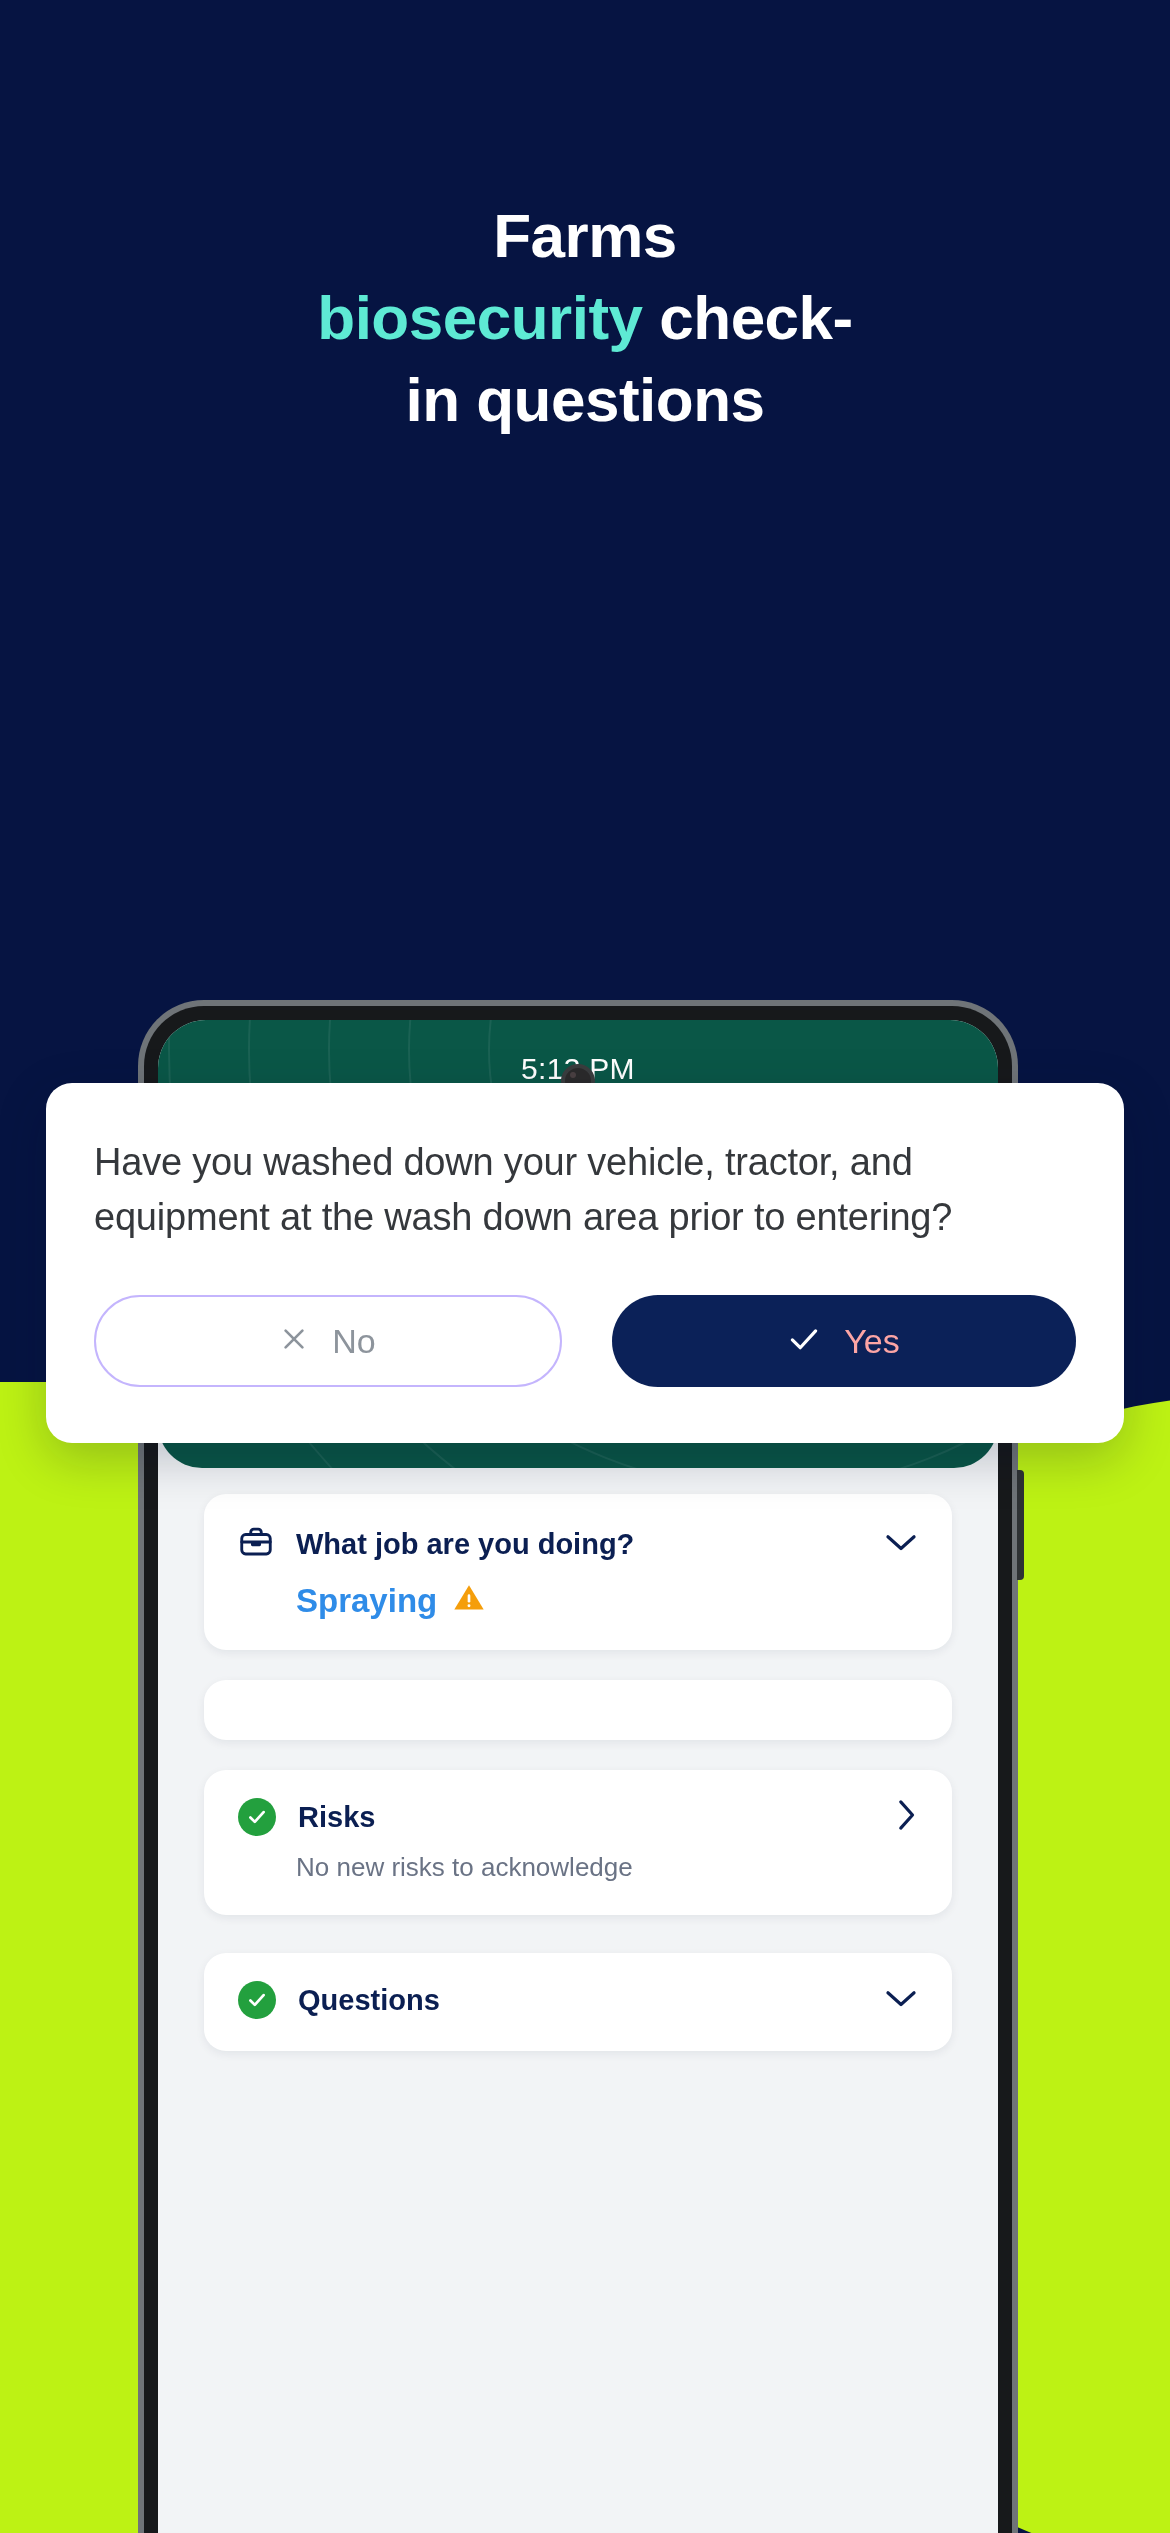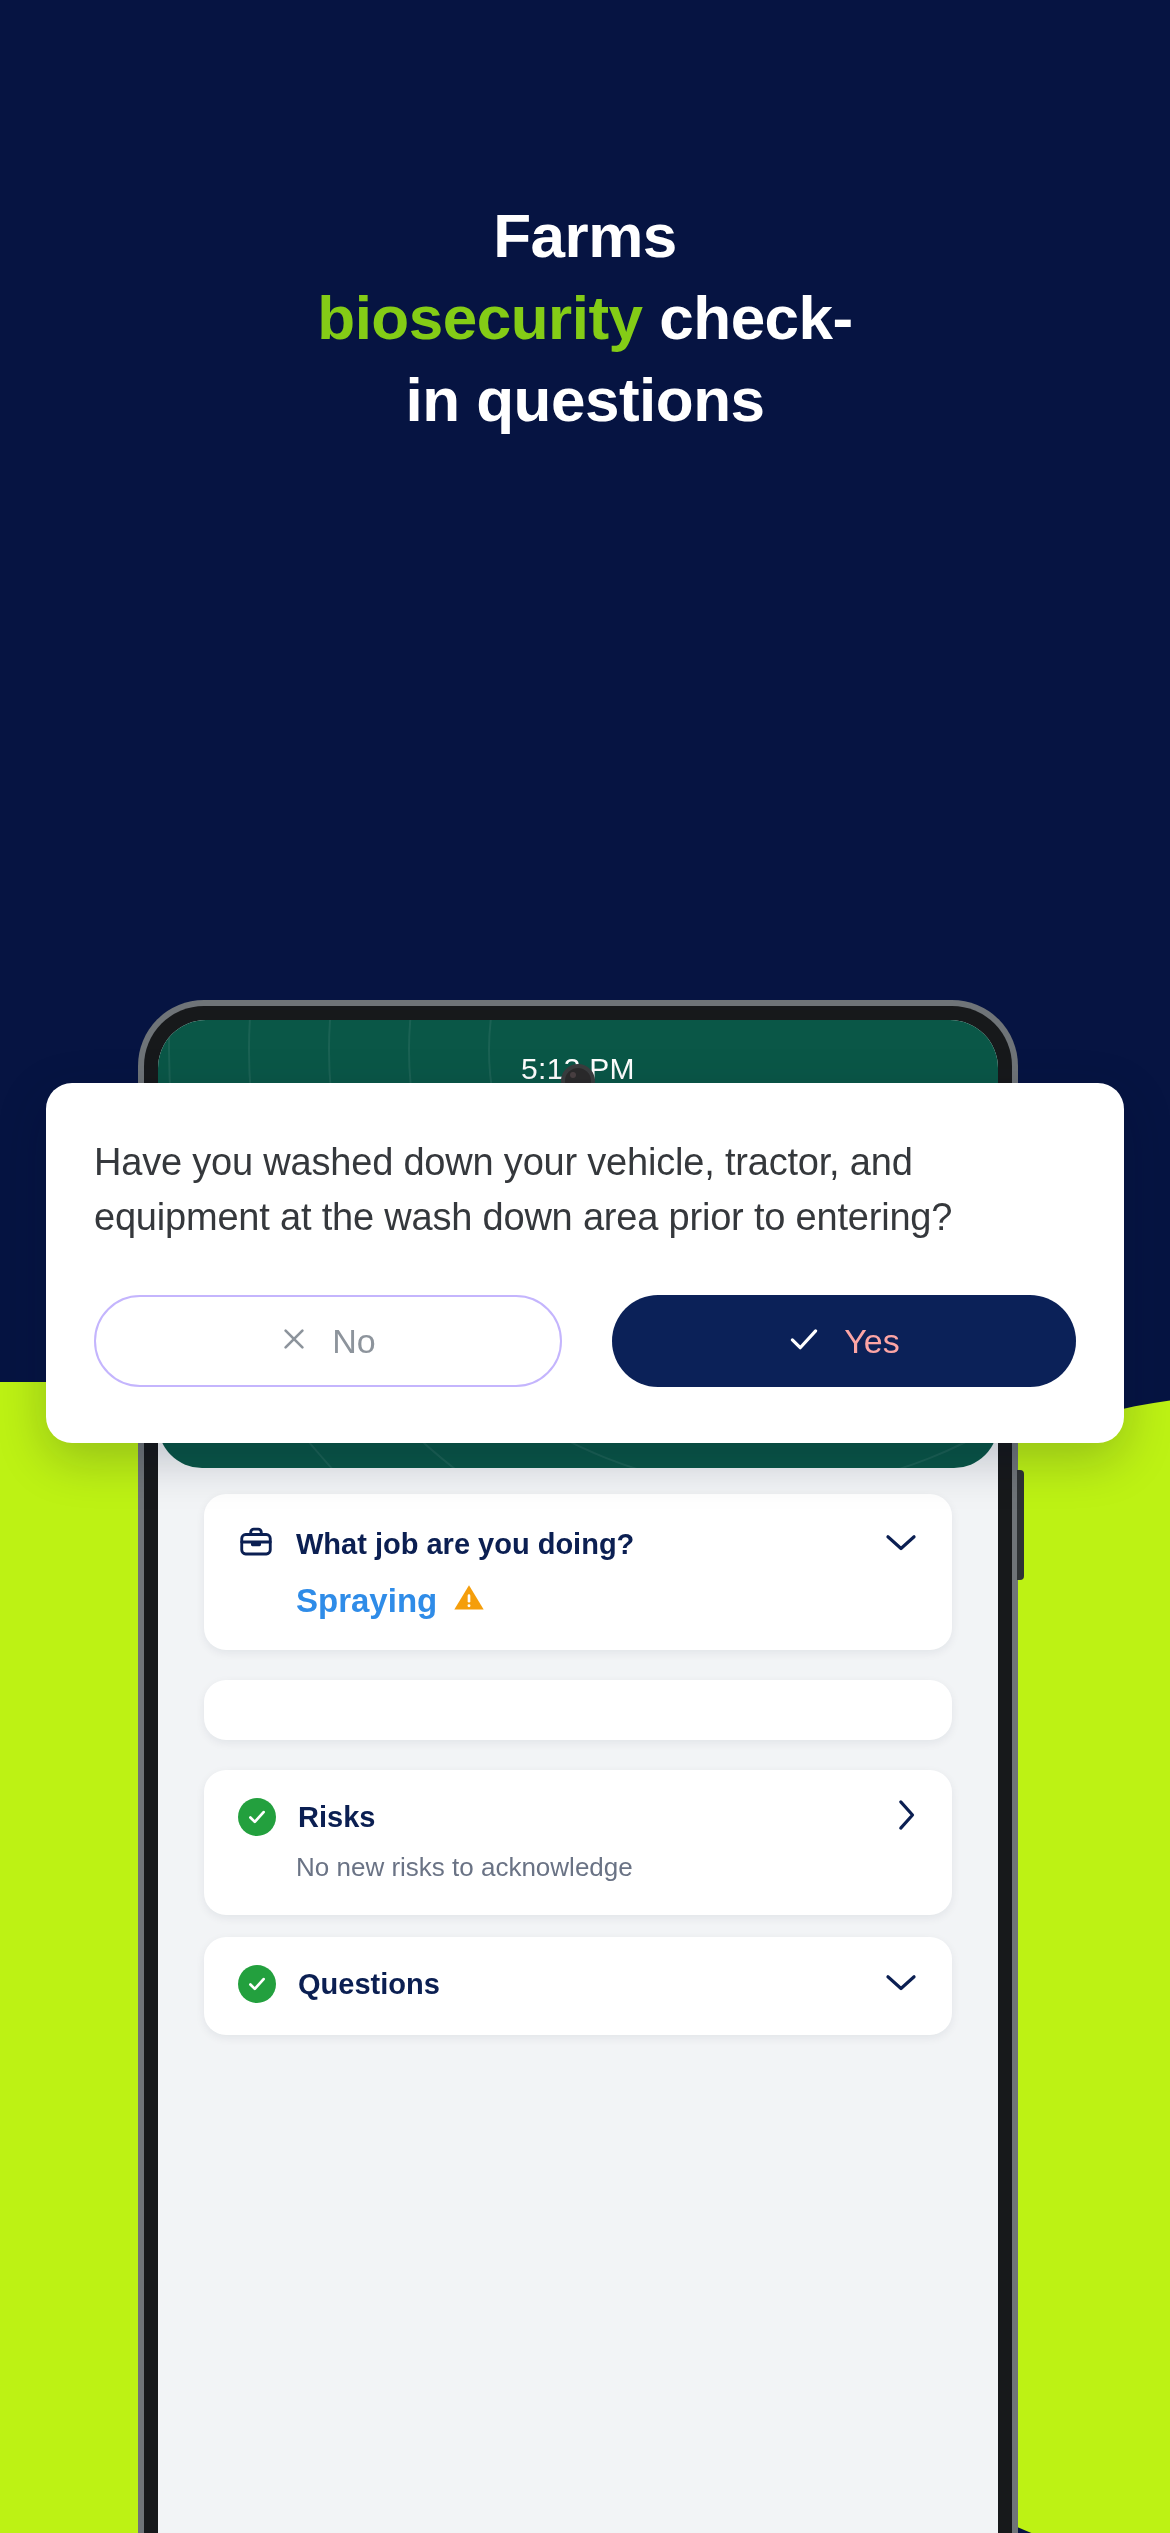--- a/index.html
+++ b/index.html
@@ -34,21 +34,21 @@
     left:0; right:0; top:195px;
     text-align:center;
     color:#ffffff;
     font-size:62px;
     line-height:1.32;
     font-weight:700;
     letter-spacing:-0.5px;
     padding:0 40px;
   }
   .headline .hl-line { display:block; }
-  .hl-accent { color:#84cc16; }
+  .hl-accent { color:#5eead4; }
 
   
   .phone {
     position:absolute;
     left:138px; top:1000px;
     width:880px; height:1533px;
     background:#6f7478;
     border-radius:66px 66px 0 0;
     padding:6px 6px 0 6px;
   }
@@ -177,21 +177,21 @@
   }
   .warn-tri { display:block; }
 
   .card-ghost { height:56px; }
 
   .risk-card {
     background:#ffffff;
     border-radius:22px;
     padding:28px 34px 32px 34px;
     box-shadow:0 3px 10px rgba(20,30,50,0.07);
-    margin-bottom:22px;
+    margin-bottom:38px;
   }
   .risk-head { display:flex; align-items:center; gap:22px; }
   .risk-title { flex:1; font-size:29px; font-weight:700; color:#0b1f52; }
   .risk-sub {
     margin-top:16px; margin-left:58px;
     font-size:26px; color:#6a7385; font-weight:400;
   }
   .check-circle {
     width:38px; height:38px; border-radius:50%;
     background:#23a03e;

